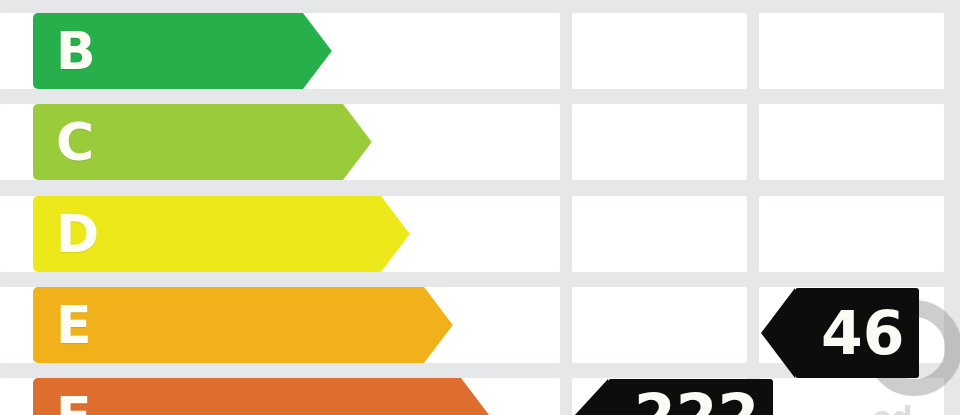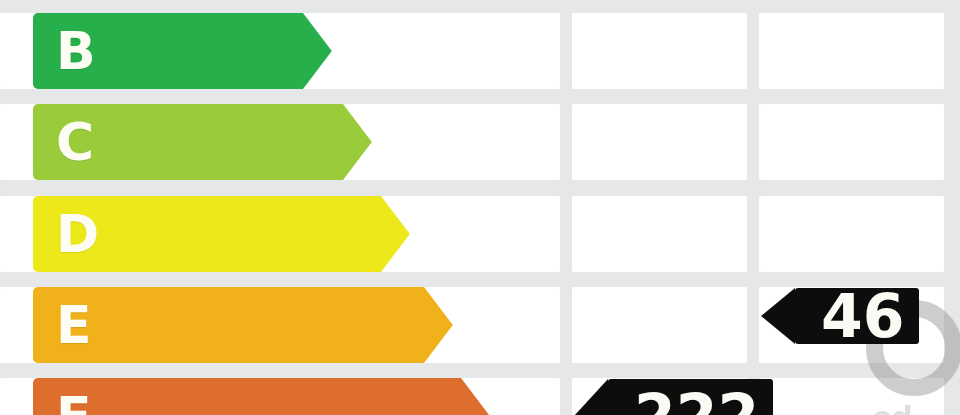--- a/index.html
+++ b/index.html
@@ -181,21 +181,21 @@
         </div>
       </div>
     </div>
 
   <div class="watermark" style="left: 866px; top: 300px; width: 100px; height: 140px;">
     <div class="wm-ring" style="border-color: rgb(138, 138, 138);"></div>
     <div class="wm-text" style="color: rgb(179, 179, 179);">ed</div>
   </div>
 
   <div class="badges-layer">
-      <div class="value-badge" style="left: 795px; top: 288px; height: 56px; background: rgb(13, 13, 13); justify-content: flex-end;">
+      <div class="value-badge" style="left: 795px; top: 288px; height: 90px; background: rgb(13, 13, 13); justify-content: flex-end;">
         <span class="value-badge-text" style="color: rgb(251, 250, 245);">46</span>
       </div>
       <div class="value-badge" style="left: 608px; top: 379px; height: 74px; background: rgb(13, 13, 13);">
         <span class="value-badge-text" style="color: rgb(251, 250, 245);">222</span>
       </div>
     </div>
 
 </div>
 
 </body></html>

